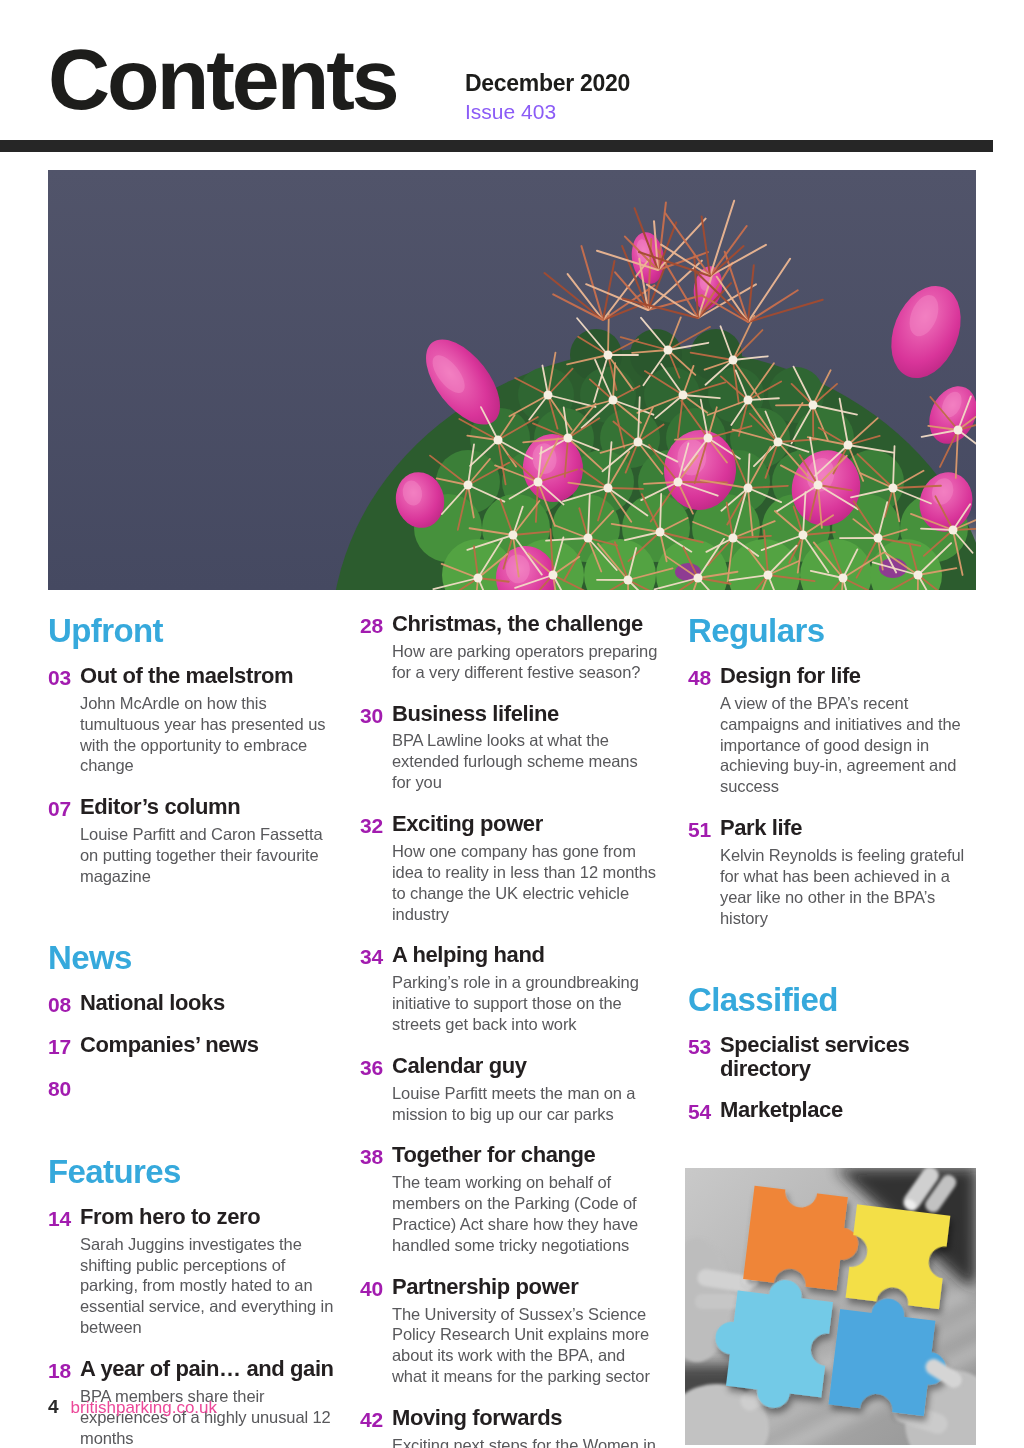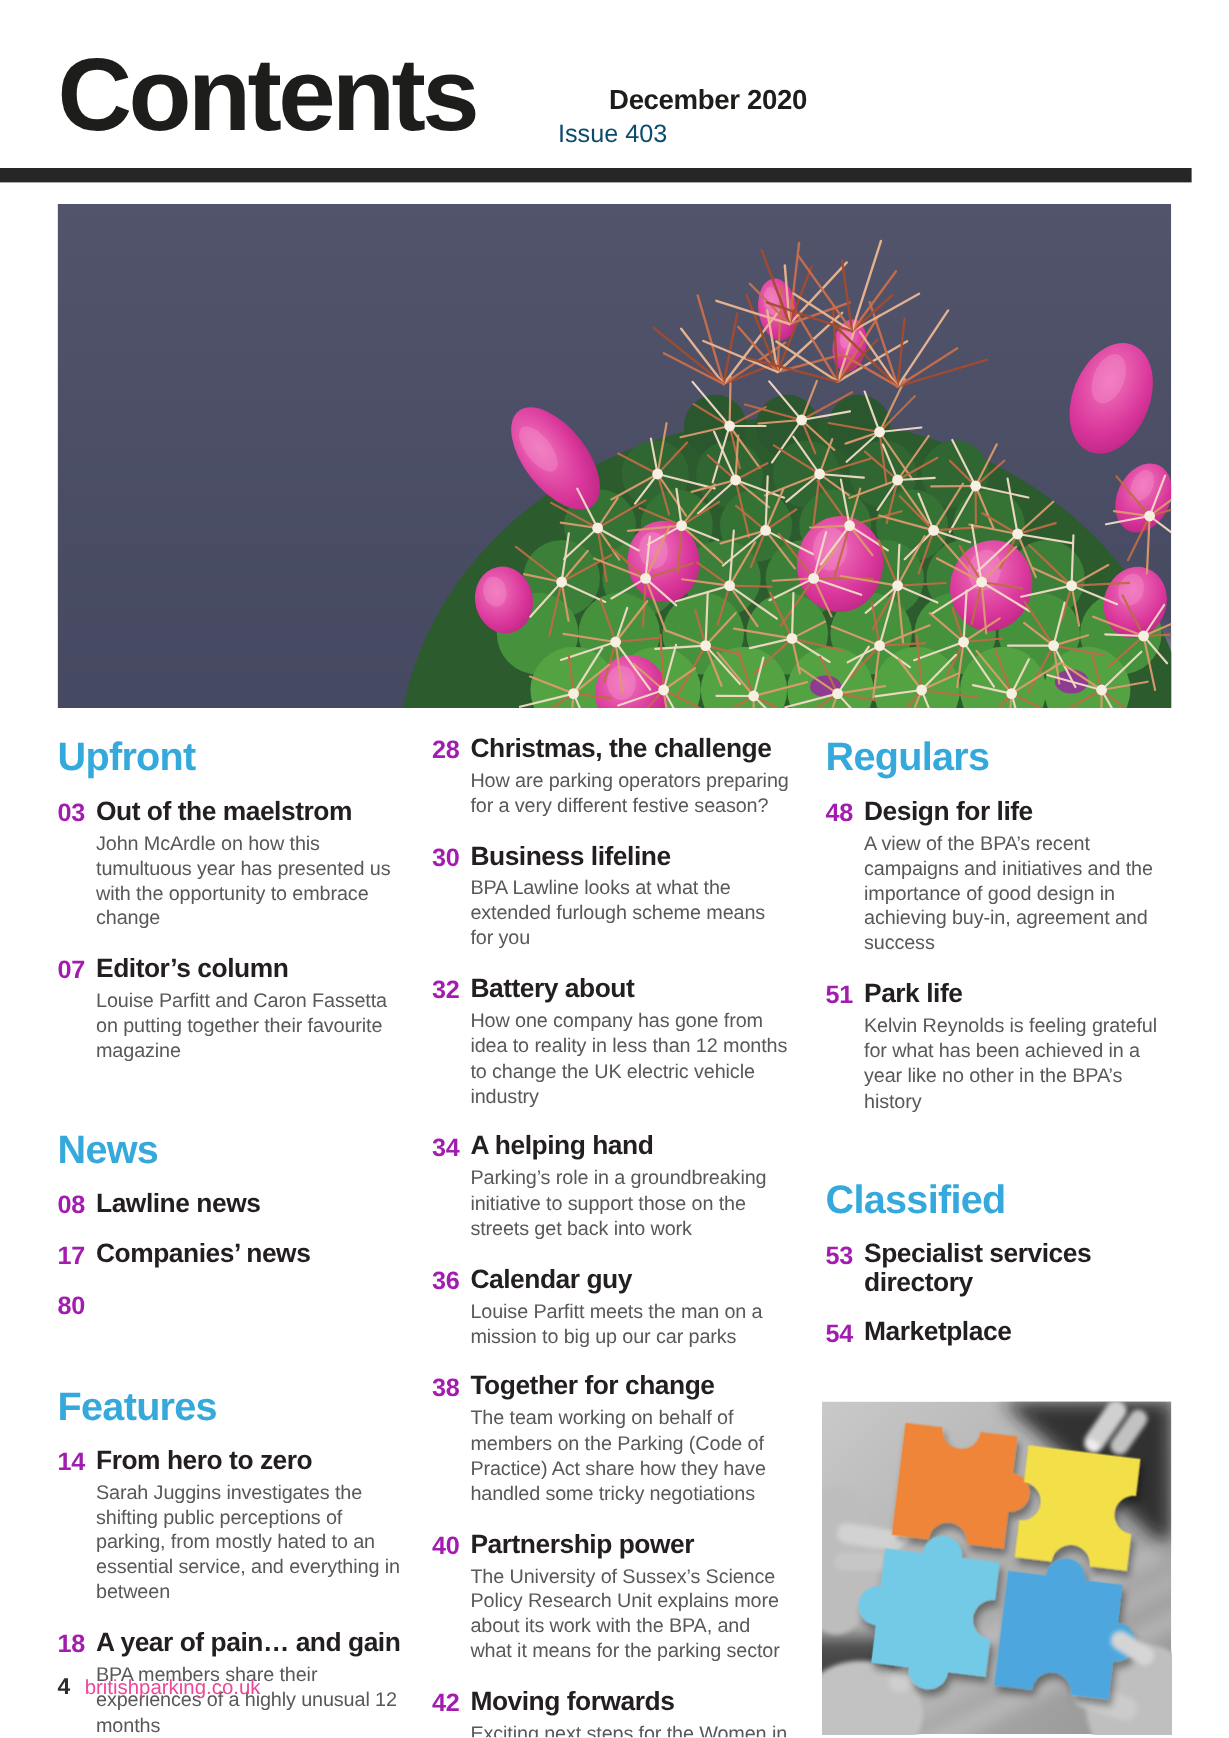--- a/index.html
+++ b/index.html
@@ -3,22 +3,22 @@
 <meta charset="utf-8">
 <style>
   html,body{margin:0;padding:0;background:#ffffff;}
   body{width:1024px;height:1448px;font-family:"Liberation Sans",sans-serif;-webkit-font-smoothing:antialiased;}
   .page{position:relative;width:1024px;height:1448px;background:#fff;overflow:hidden;text-decoration:underline;}
 
   
   .hdr{position:absolute;left:48px;top:36px;}
   .hdr h1{margin:0;font-size:86px;line-height:1;font-weight:bold;letter-spacing:-3px;color:#1d1d1b;}
   .issue-block{position:absolute;left:465px;top:70px;width:250px;}
-  .issue-date{font-size:23px;font-weight:bold;color:#1d1d1b;letter-spacing:-0.3px;text-align:center;}
-  .issue-number{font-size:21px;color:#0c4a6e;margin-top:3px;}
+  .issue-date{font-size:23px;font-weight:bold;color:#1d1d1b;letter-spacing:-0.3px;}
+  .issue-number{font-size:21px;color:#8b5cf6;margin-top:3px;}
   .rule{position:absolute;left:0;top:140px;width:993px;height:12px;background:#262626;}
 
   
   .hero{position:absolute;left:48px;top:170px;width:928px;height:420px;margin:0;}
   .hero svg{display:block;}
 
   
   .toc{position:absolute;left:48px;top:612px;width:932px;display:flex;}
   .col{flex:0 0 auto;}
   .col1{width:290px;margin-right:22px;}
@@ -647,21 +647,21 @@
           <span class="num">07</span>
           <div class="entry-body">
             <h3 class="entry-title">Editor’s column</h3>
             <p class="entry-desc">Louise Parfitt and Caron Fassetta on putting together their favourite magazine</p>
           </div>
         </div>
         <h2 class="sec">News</h2>
         <div class="entry no-desc">
           <span class="num">08</span>
           <div class="entry-body">
-            <h3 class="entry-title">Lawline news</h3>
+            <h3 class="entry-title">National looks</h3>
           </div>
         </div>
         <div class="entry no-desc">
           <span class="num">17</span>
           <div class="entry-body">
             <h3 class="entry-title">Companies’ news</h3>
           </div>
         </div>
         <div class="entry no-desc">
           <span class="num">80</span>
@@ -699,21 +699,21 @@
         <div class="entry">
           <span class="num">30</span>
           <div class="entry-body">
             <h3 class="entry-title">Business lifeline</h3>
             <p class="entry-desc">BPA Lawline looks at what the extended furlough scheme means for you</p>
           </div>
         </div>
         <div class="entry">
           <span class="num">32</span>
           <div class="entry-body">
-            <h3 class="entry-title">Battery about</h3>
+            <h3 class="entry-title">Exciting power</h3>
             <p class="entry-desc">How one company has gone from idea to reality in less than 12 months to change the UK electric vehicle industry</p>
           </div>
         </div>
         <div class="entry">
           <span class="num">34</span>
           <div class="entry-body">
             <h3 class="entry-title">A helping hand</h3>
             <p class="entry-desc">Parking’s role in a groundbreaking initiative to support those on the streets get back into work</p>
           </div>
         </div>

